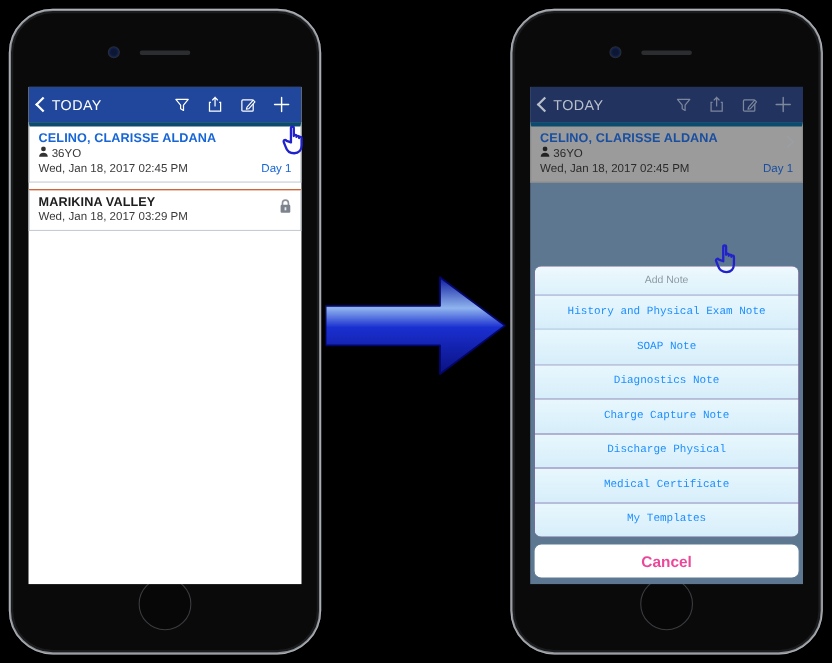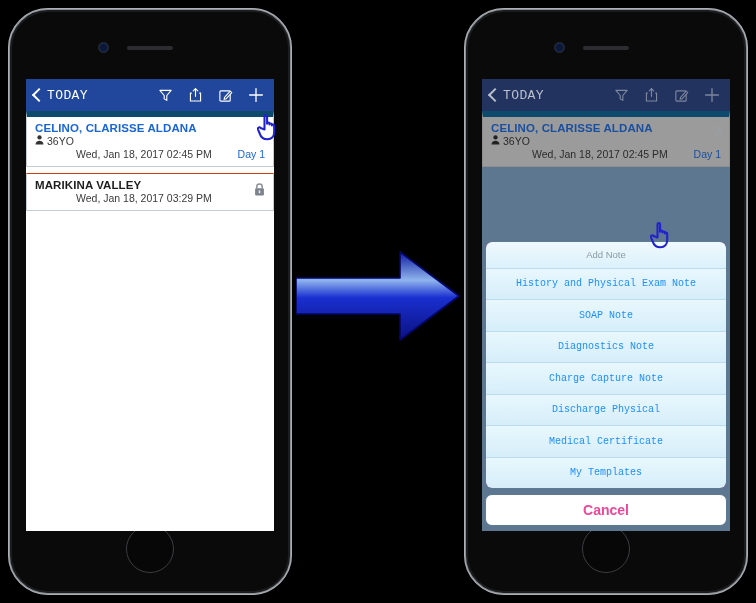--- a/index.html
+++ b/index.html
@@ -47,46 +47,46 @@
   
   .screen{
     position:absolute;left:26px;top:79px;width:248px;height:452px;
     background:#fff;overflow:hidden;
   }
 
   
   .navbar{
     height:32px;background:#20479b;
     display:flex;align-items:center;
-    padding:0 8px;box-sizing:border-box;color:#fff;font-family:Liberation Mono, monospace;
+    padding:0 8px;box-sizing:border-box;color:#fff;
   }
   .nav-back{display:flex;align-items:center;gap:3px;cursor:pointer;}
   .chev-left{
     width:8px;height:8px;border-left:2.3px solid #fff;border-bottom:2.3px solid #fff;
     transform:rotate(45deg);display:inline-block;
   }
   .nav-title{font-size:13px;letter-spacing:.4px;}
   .nav-spacer{flex:1;}
   .nav-icons{display:flex;align-items:center;gap:15px;padding-right:2px;}
   .nav-icons svg{display:block;}
 
   
   .list{padding:0;background:#fff;height:420px;box-sizing:border-box;}
   .card{
     background:#fff;border:1px solid #c6ccd4;border-top:none;
     padding:5px 8px 6px 8px;position:relative;box-sizing:border-box;
   }
-  .card.first{border-top:6px solid #0c4a6e;}
+  .card.first{border-top:4px solid #0c4a6e;}
   .card-title{
     font-size:11.5px;font-weight:bold;color:#1866d6;letter-spacing:.1px;
     margin:0 0 1px 0;
   }
   .card-title.dark{color:#1d1d1d;}
   .card-age{font-size:10.5px;color:#3a3a3a;display:flex;align-items:center;gap:3px;margin:0 0 1px 0;}
-  .card-date{font-size:10.5px;color:#3a3a3a;margin-left:41px;}
+  .card-date{font-size:10.5px;color:#3a3a3a;}
   .card-right{
     position:absolute;right:8px;bottom:6px;font-size:10.5px;color:#1866d6;
   }
   .card-chevron{
     position:absolute;right:9px;top:10px;
     width:7px;height:7px;border-right:1.6px solid #9aa0a8;border-top:1.6px solid #9aa0a8;
     transform:rotate(45deg);
   }
   .lock-icon{position:absolute;right:8px;top:8px;}
   .person-icon{display:inline-block;}

